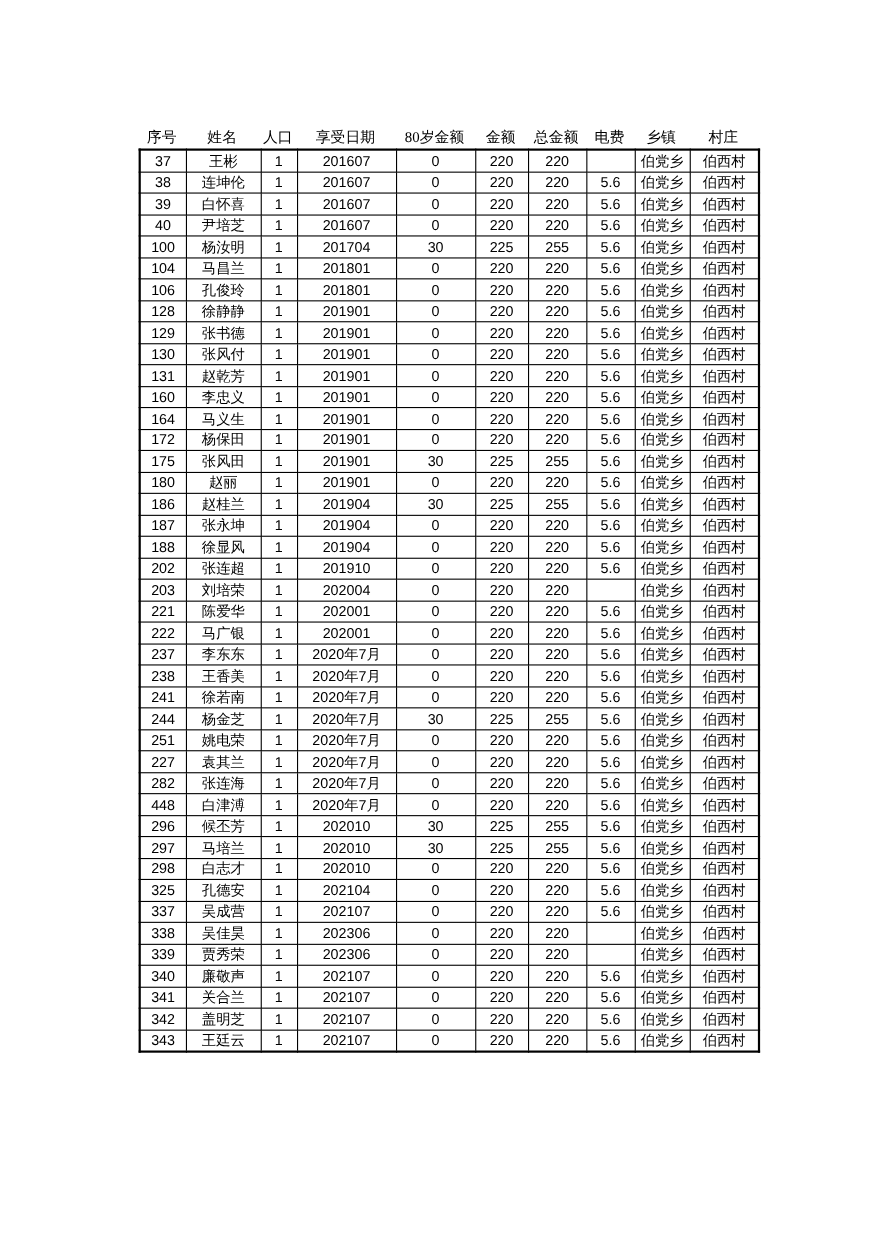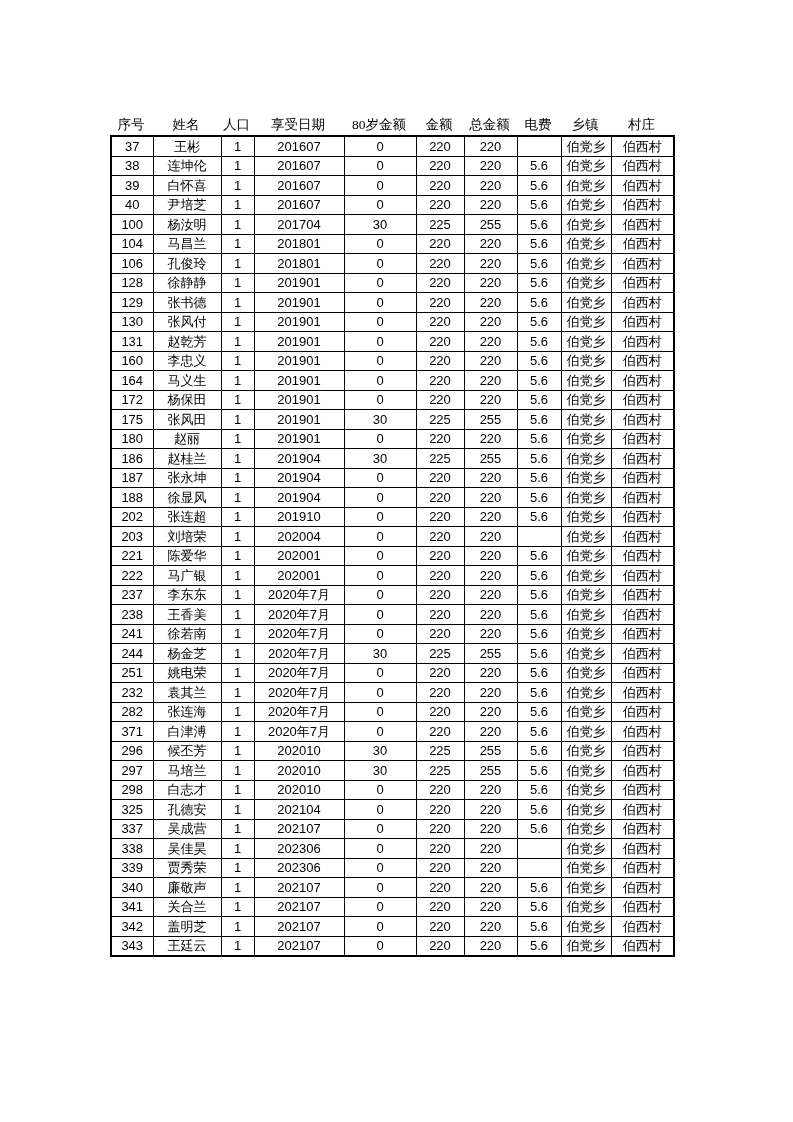--- a/index.html
+++ b/index.html
@@ -9,21 +9,21 @@
   }
   body {
     width: 793px;
     height: 1122px;
     position: relative;
     font-family: "Liberation Sans", sans-serif;
     color: #000000;
   }
   .sheet {
     position: absolute;
-    left: 110px;
+    left: 126px;
     top: 114px;
     width: 628px;
   }
   .header-row {
     display: grid;
     grid-template-columns: 42px 68px 33px 90px 72px 48px 53px 44px 50px 63px;
     height: 21px;
     align-items: center;
   }
   .header-cell {
@@ -421,21 +421,21 @@
           <td>1</td>
           <td>2020年7月</td>
           <td>0</td>
           <td>220</td>
           <td>220</td>
           <td>5.6</td>
           <td>伯党乡</td>
           <td>伯西村</td>
         </tr>
         <tr>
-          <td>232</td>
+          <td>227</td>
           <td>袁其兰</td>
           <td>1</td>
           <td>2020年7月</td>
           <td>0</td>
           <td>220</td>
           <td>220</td>
           <td>5.6</td>
           <td>伯党乡</td>
           <td>伯西村</td>
         </tr>
@@ -445,21 +445,21 @@
           <td>1</td>
           <td>2020年7月</td>
           <td>0</td>
           <td>220</td>
           <td>220</td>
           <td>5.6</td>
           <td>伯党乡</td>
           <td>伯西村</td>
         </tr>
         <tr>
-          <td>371</td>
+          <td>448</td>
           <td>白津溥</td>
           <td>1</td>
           <td>2020年7月</td>
           <td>0</td>
           <td>220</td>
           <td>220</td>
           <td>5.6</td>
           <td>伯党乡</td>
           <td>伯西村</td>
         </tr>

